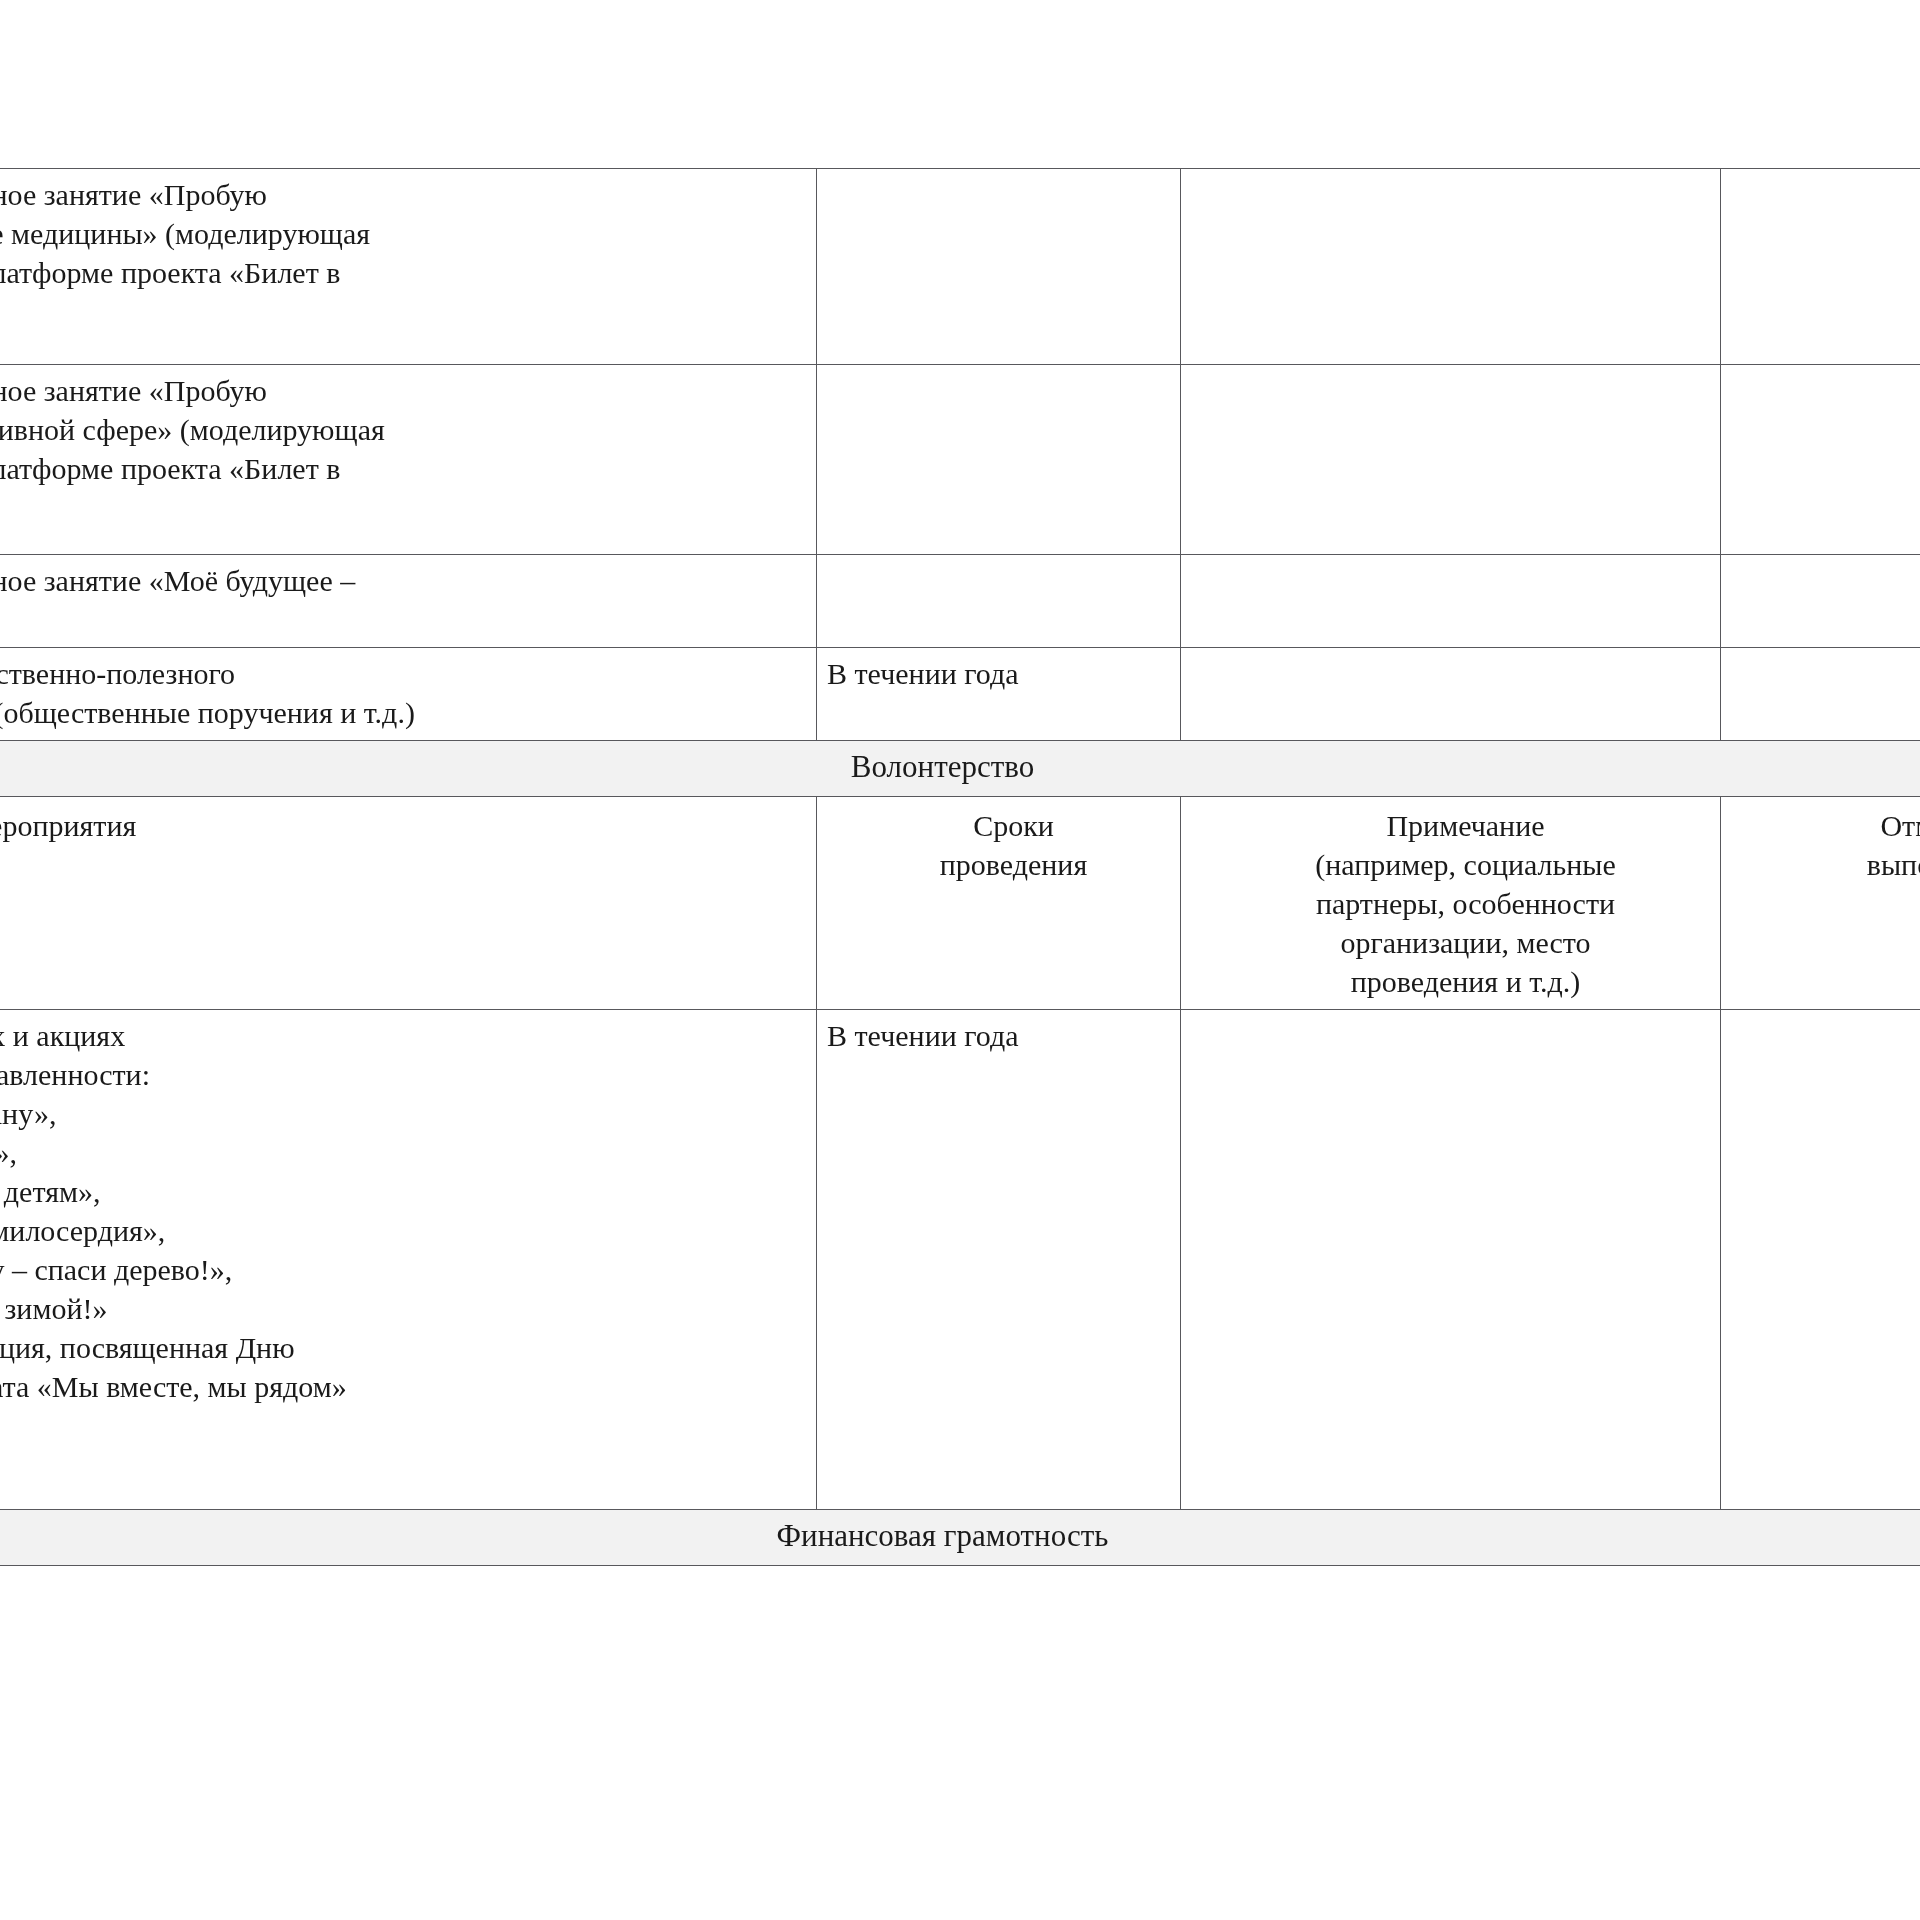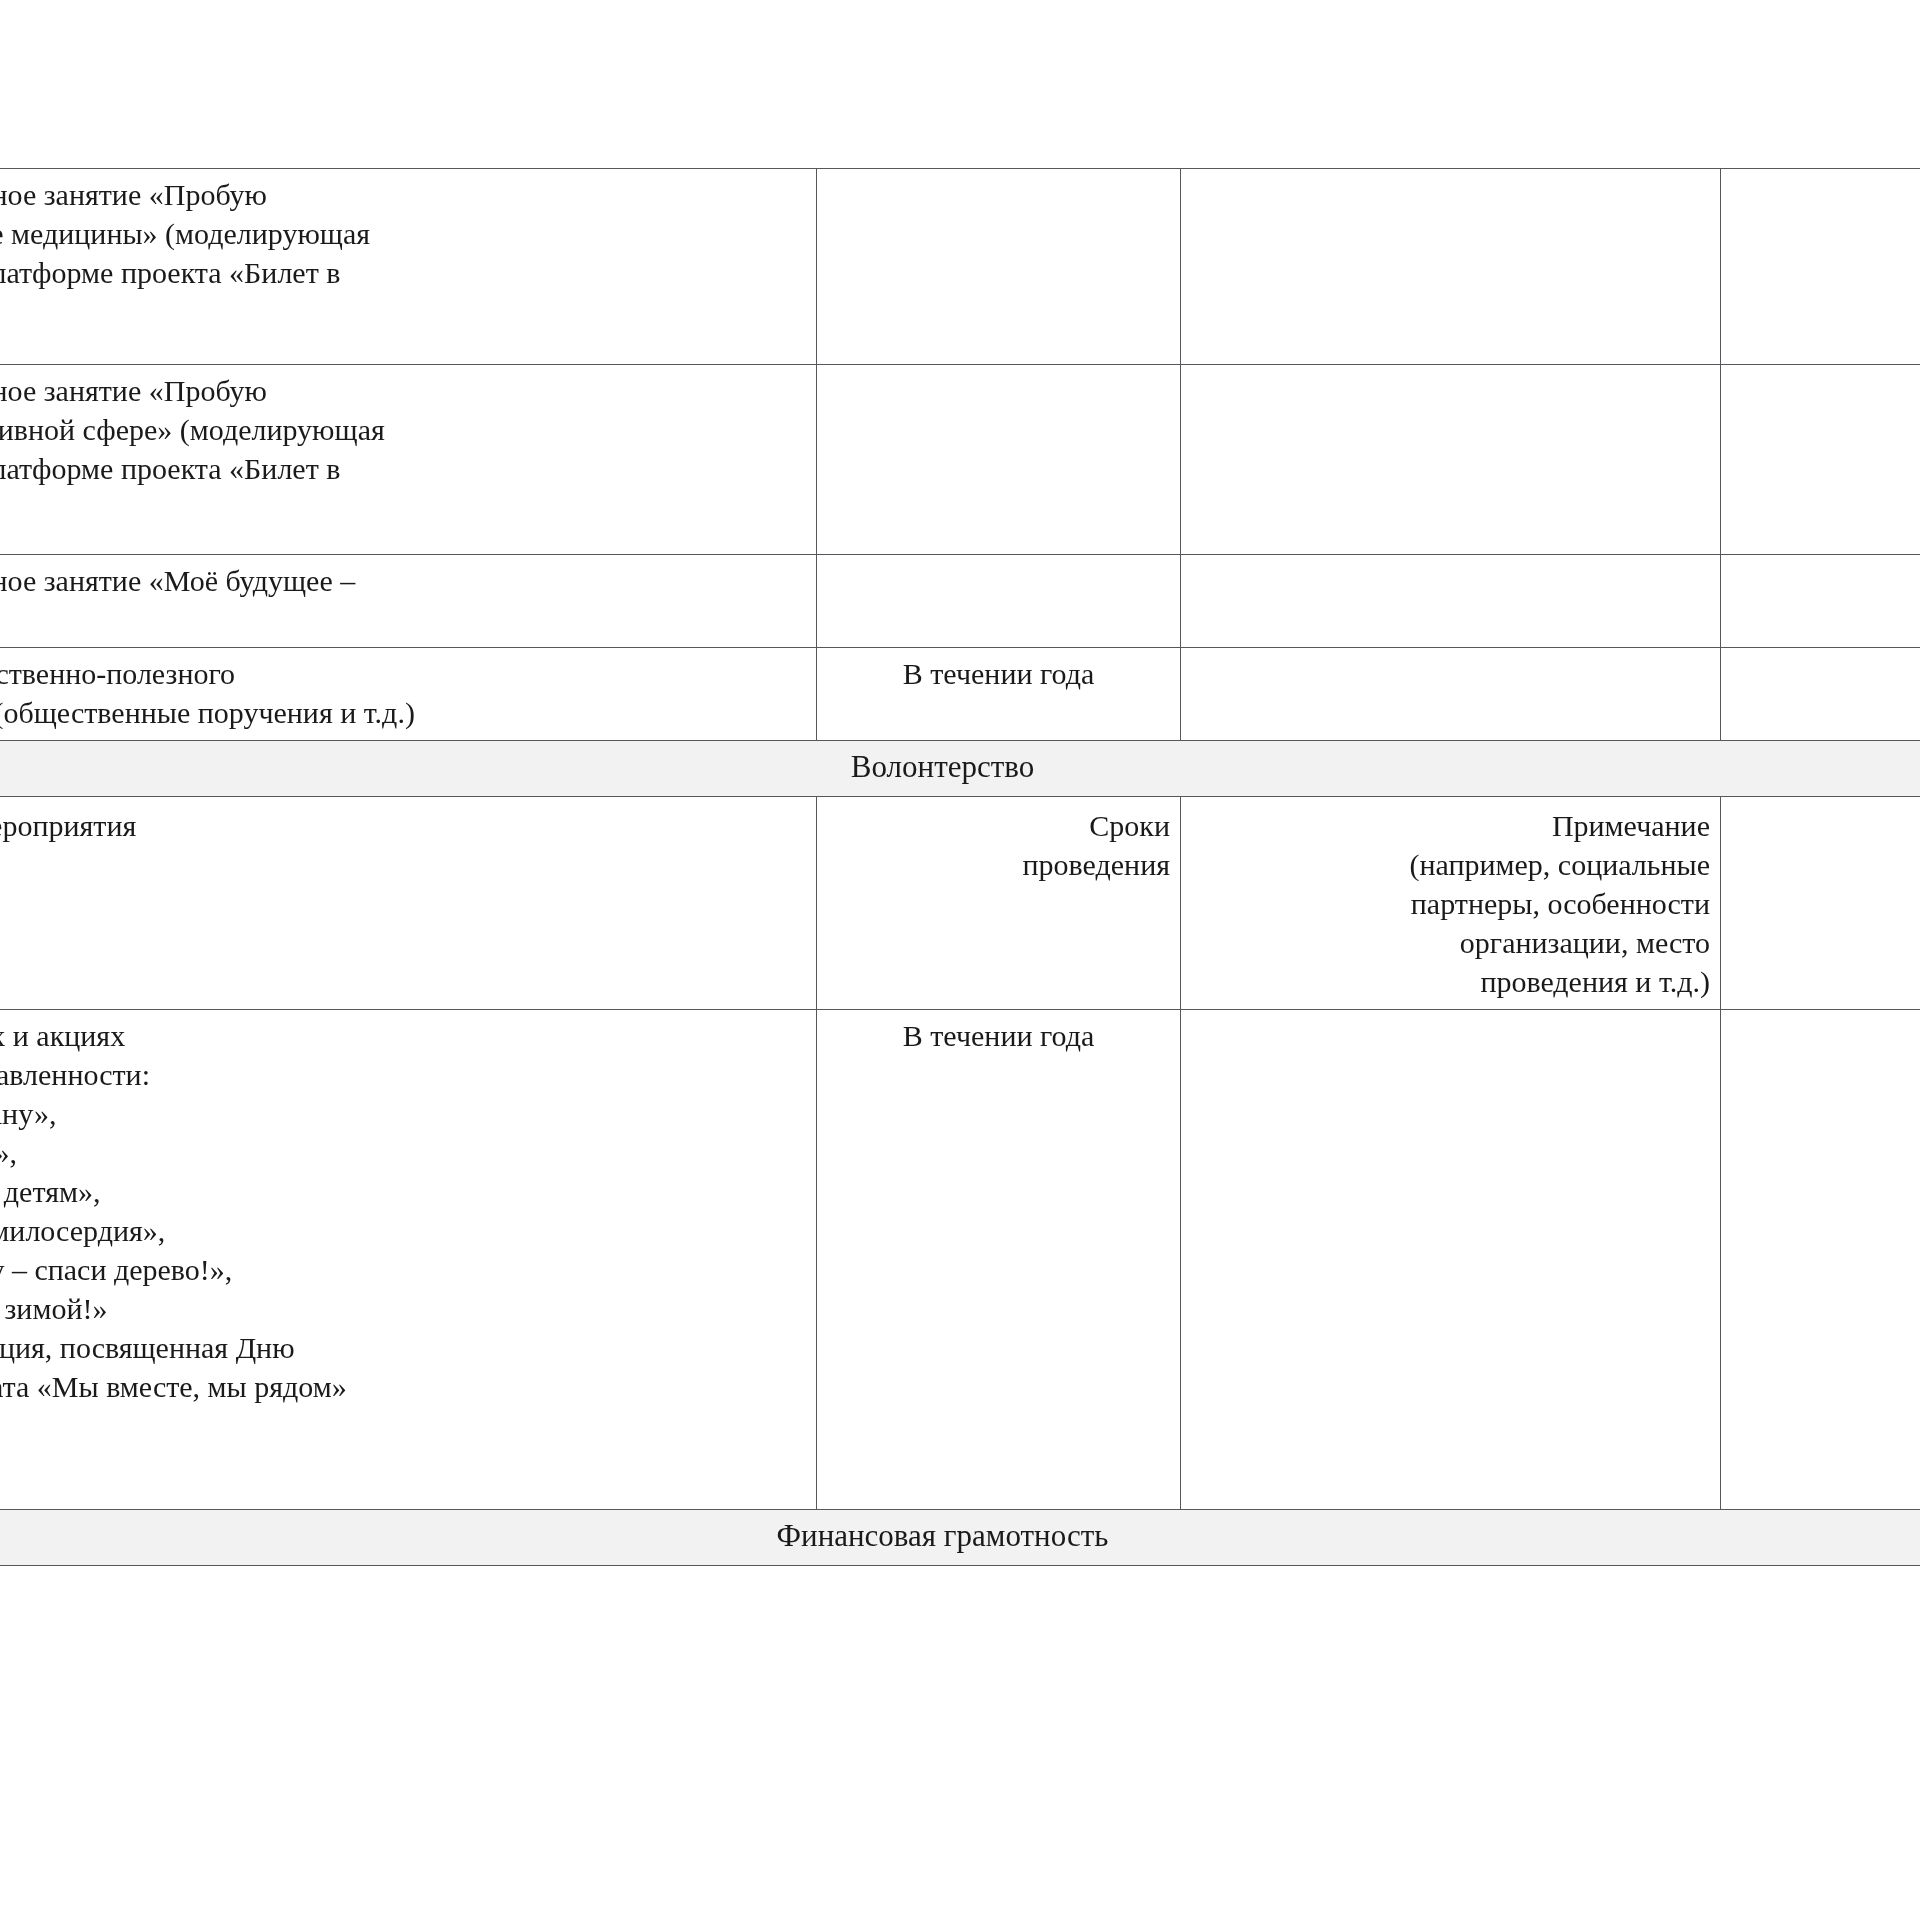--- a/index.html
+++ b/index.html
@@ -45,39 +45,39 @@
     background: #ffffff;
   }
 
   
   col.c-event { width: 1072px; }
   col.c-dates { width: 364px; }
   col.c-note  { width: 540px; }
   col.c-mark  { width: 420px; }
 
   .cell-event { text-align: left; }
-  .cell-center { text-align: center; }
+  .cell-center { }
 
   
   .section-row td {
     background: #f2f2f2;
     text-align: center;
     padding: 7px 10px 9px 10px;
     border-left: none;
     border-right: none;
   }
   .section-title {
     display: block;
     font-size: 31px;
     line-height: 1.25;
   }
 
   
   .col-header td {
-    text-align: right;
+    text-align: center;
     vertical-align: top;
     padding-top: 9px;
     padding-left: 40px;
   }
   .col-header .cell-event { text-align: left; padding-left: 26px; }
 
   .tall-a   { height: 196px; }
   .tall-b   { height: 190px; }
   .tall-c   { height: 80px;  }
   .row-year { height: 82px;  }

